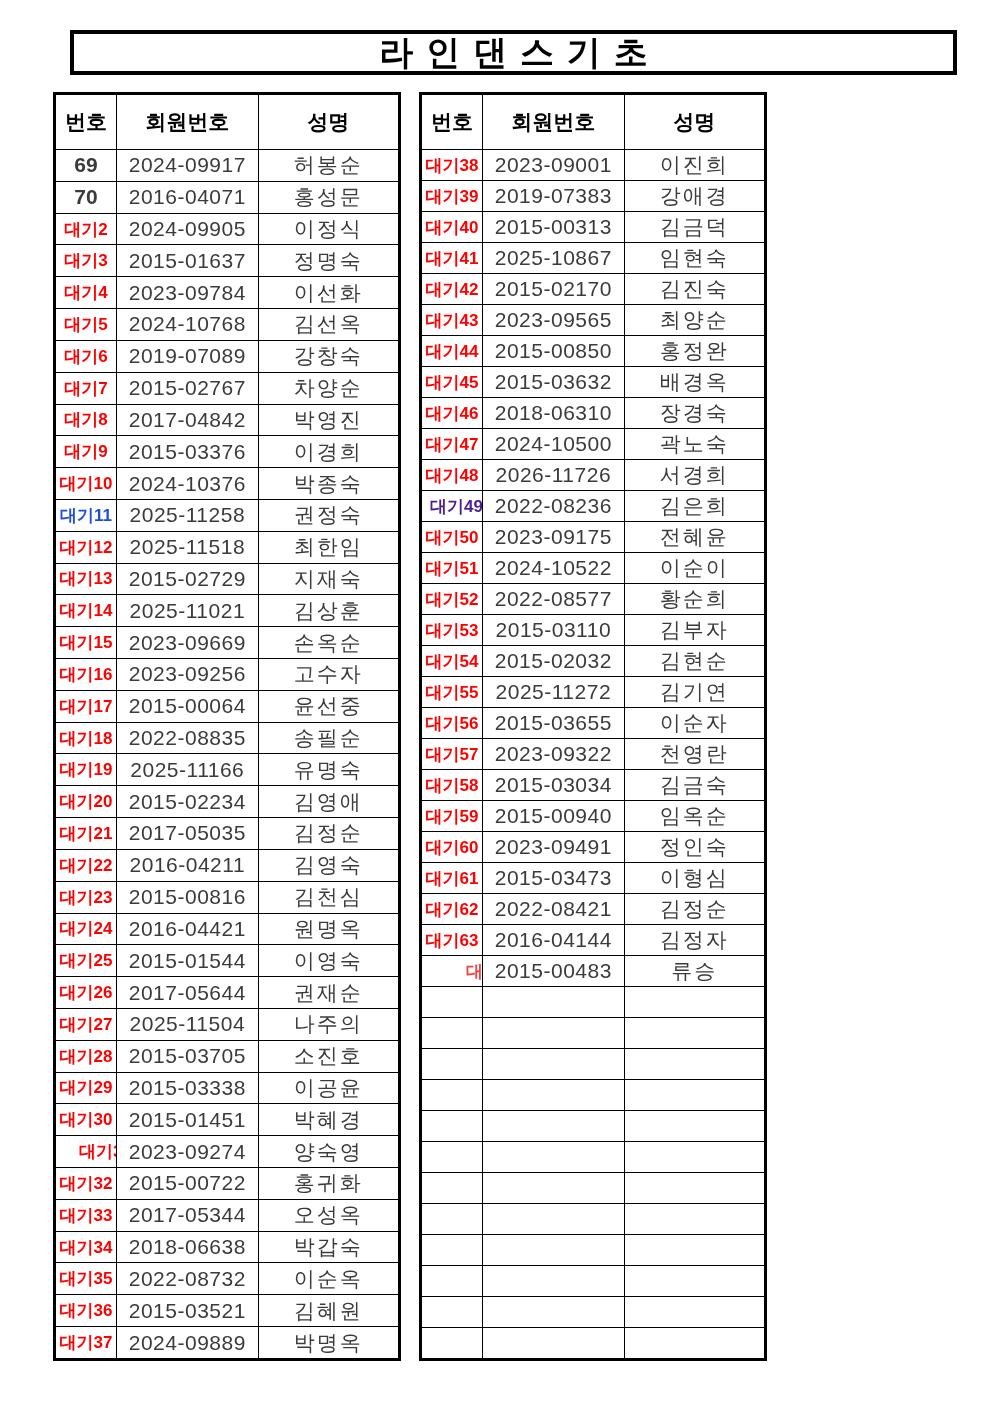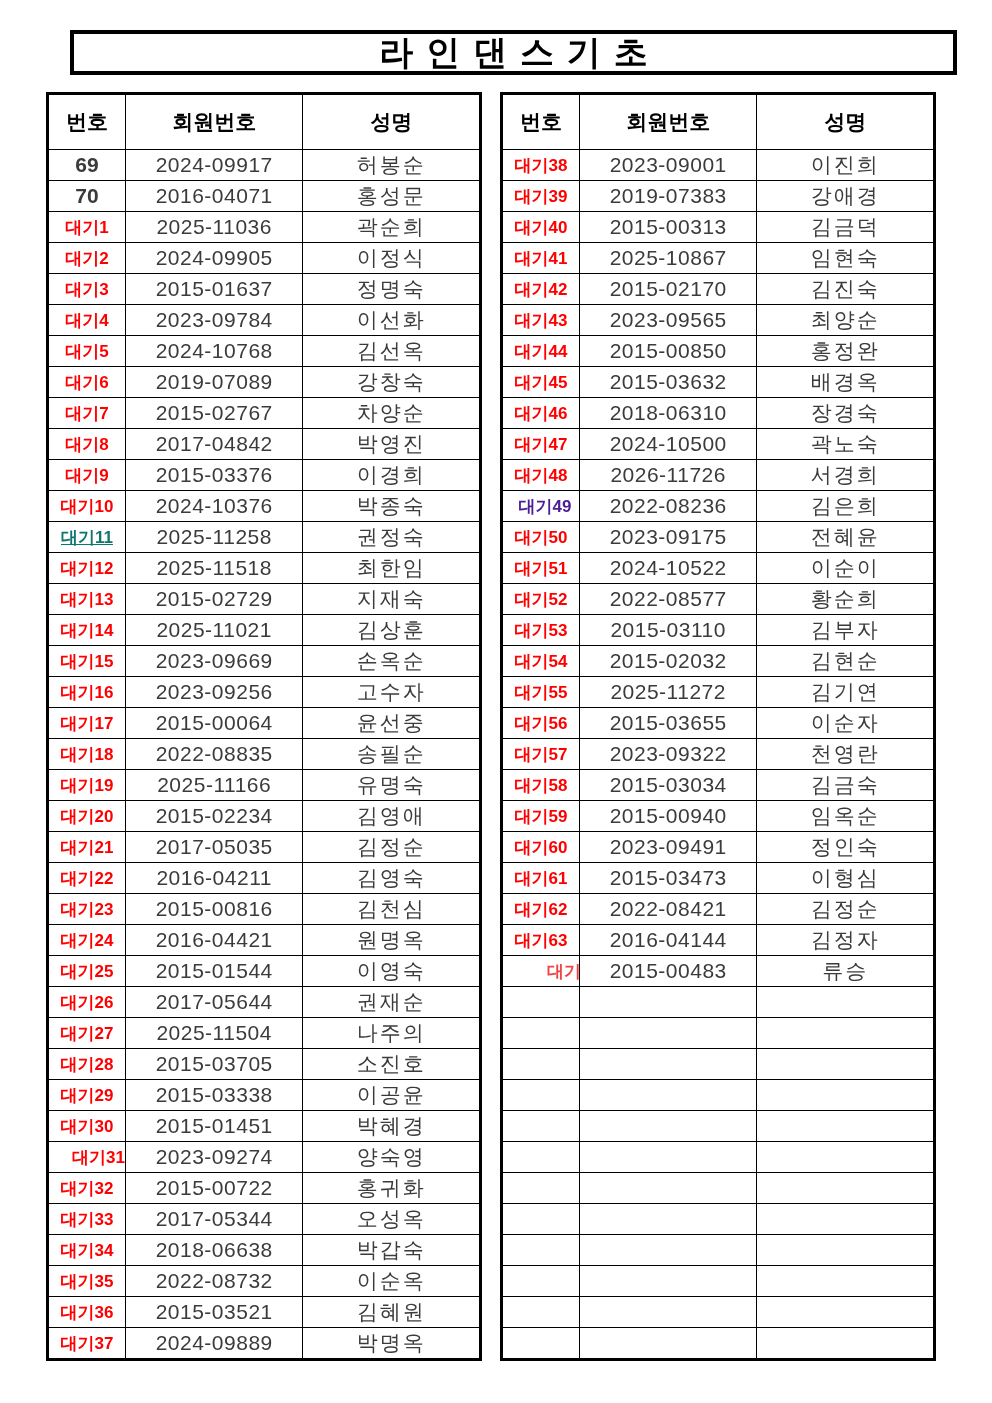--- a/index.html
+++ b/index.html
@@ -30,23 +30,23 @@
     margin: 0;
     font-size: 34px;
     font-weight: bold;
     color: #000000;
     letter-spacing: 0.38em;
     text-indent: 0.38em; 
     white-space: nowrap;
   }
   .tables {
     position: absolute;
-    left: 46px;
+    left: 53px;
     top: 92px;
-    width: 890px;
+    width: 714px;
     display: flex;
     gap: 18px;
   }
   table.member-table {
     border-collapse: collapse;
     table-layout: fixed;
     width: 436px;
     border: 3px solid #000000;
     background: #ffffff;
   }
@@ -118,25 +118,20 @@
             <td class="cell-no">69</td>
             <td class="cell-member">2024-09917</td>
             <td class="cell-name">허봉순</td>
           </tr>
           <tr>
             <td class="cell-no">70</td>
             <td class="cell-member">2016-04071</td>
             <td class="cell-name">홍성문</td>
           </tr>
           <tr>
-            <td class="cell-no wait" style="color: rgb(255, 0, 0);">대기1</td>
-            <td class="cell-member">2025-11036</td>
-            <td class="cell-name">곽순희</td>
-          </tr>
-          <tr>
             <td class="cell-no wait" style="color: rgb(255, 0, 0);">대기2</td>
             <td class="cell-member">2024-09905</td>
             <td class="cell-name">이정식</td>
           </tr>
           <tr>
             <td class="cell-no wait" style="color: rgb(255, 0, 0);">대기3</td>
             <td class="cell-member">2015-01637</td>
             <td class="cell-name">정명숙</td>
           </tr>
           <tr>
@@ -168,21 +163,21 @@
             <td class="cell-no wait" style="color: rgb(255, 0, 0);">대기9</td>
             <td class="cell-member">2015-03376</td>
             <td class="cell-name">이경희</td>
           </tr>
           <tr>
             <td class="cell-no wait" style="color: rgb(255, 0, 0);">대기10</td>
             <td class="cell-member">2024-10376</td>
             <td class="cell-name">박종숙</td>
           </tr>
           <tr>
-            <td class="cell-no wait" style="color: #0f766e; text-decoration: underline;">대기11</td>
+            <td class="cell-no wait" style="color: #1d4ed8;">대기11</td>
             <td class="cell-member">2025-11258</td>
             <td class="cell-name">권정숙</td>
           </tr>
           <tr>
             <td class="cell-no wait" style="color: rgb(255, 0, 0); margin-top: 12px;">대기12</td>
             <td class="cell-member">2025-11518</td>
             <td class="cell-name">최한임</td>
           </tr>
           <tr>
             <td class="cell-no wait" style="color: rgb(255, 0, 0);">대기13</td>

